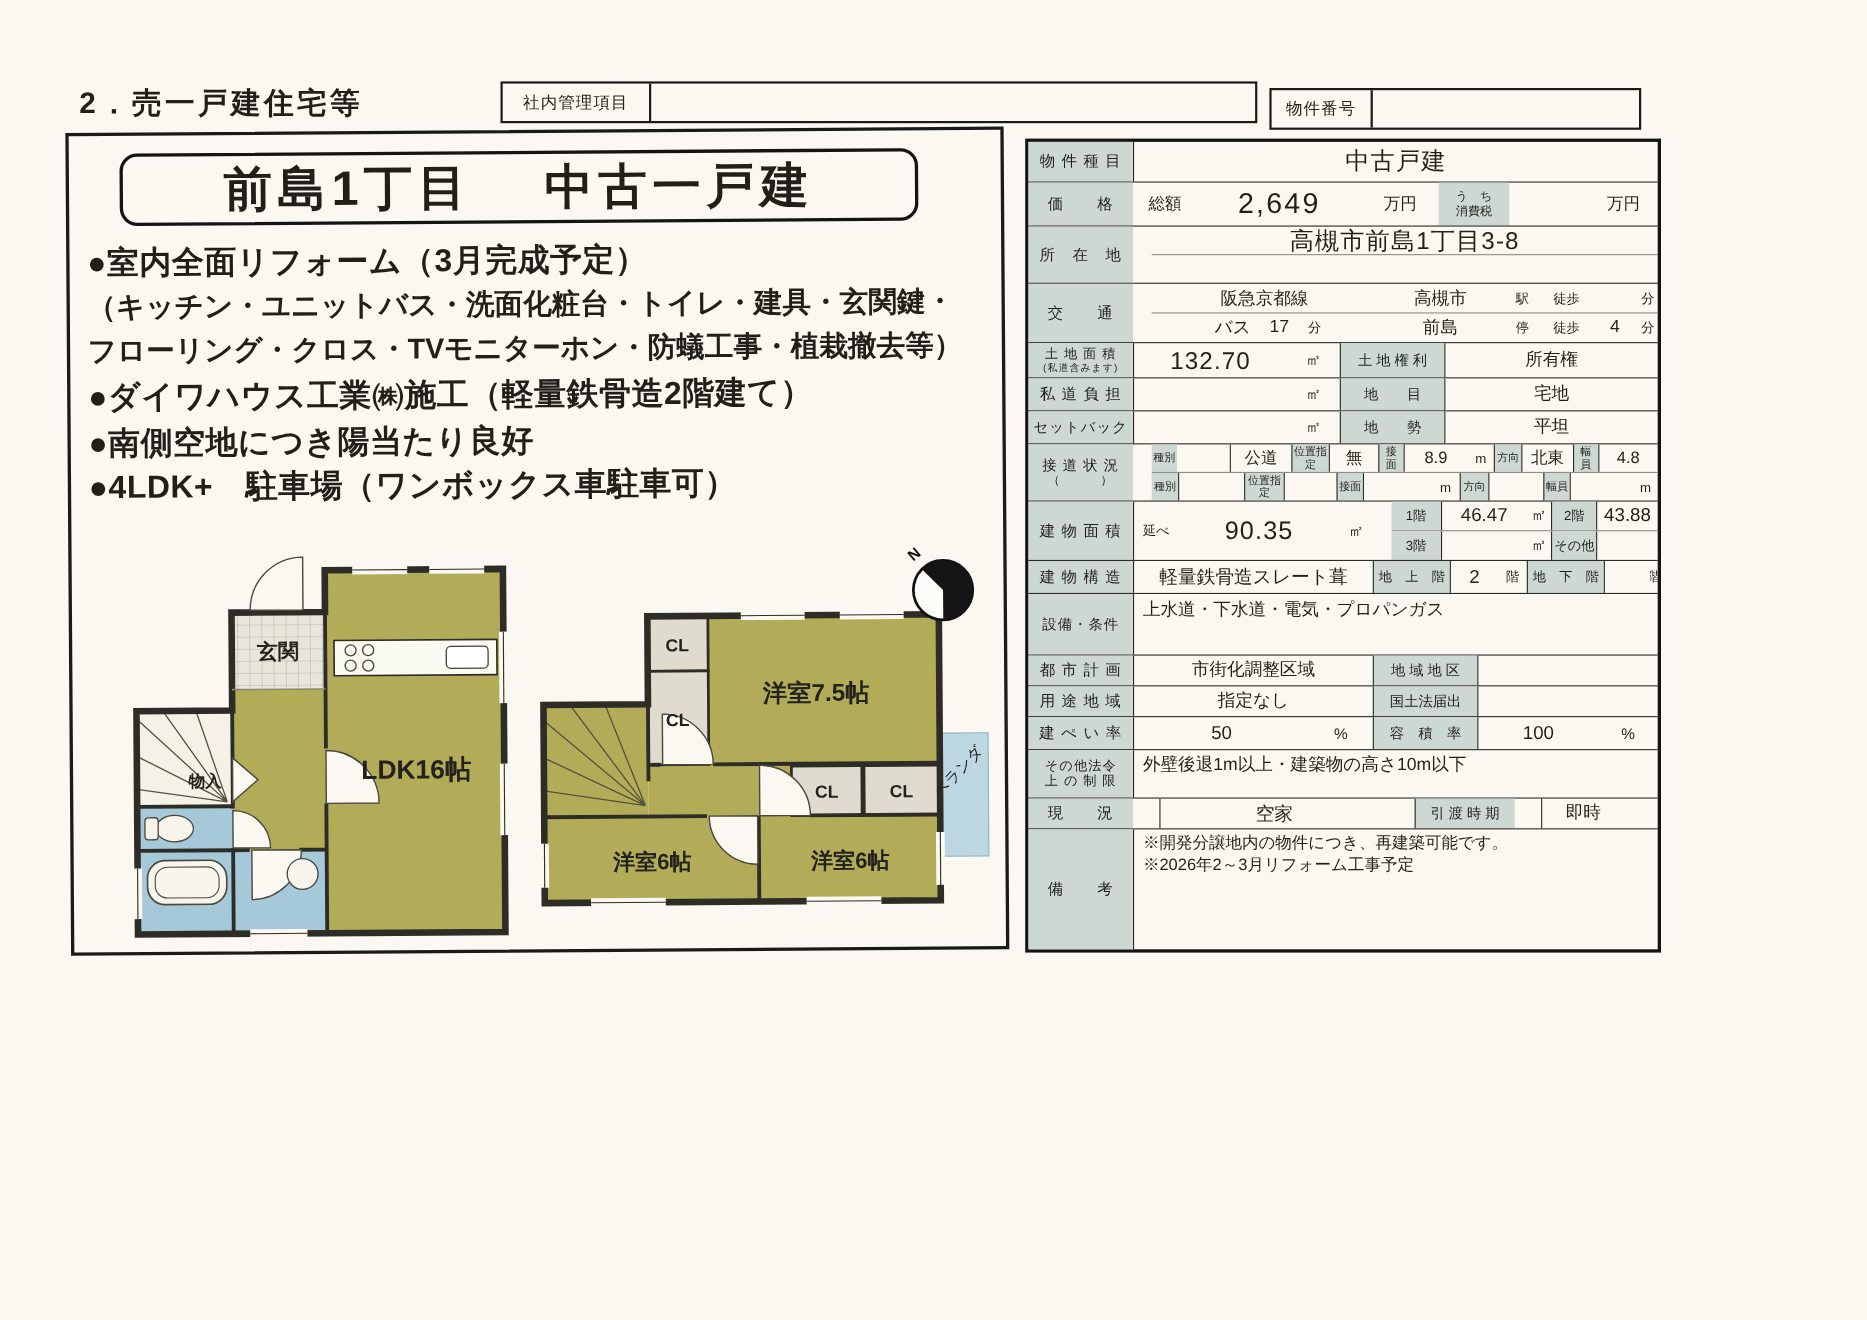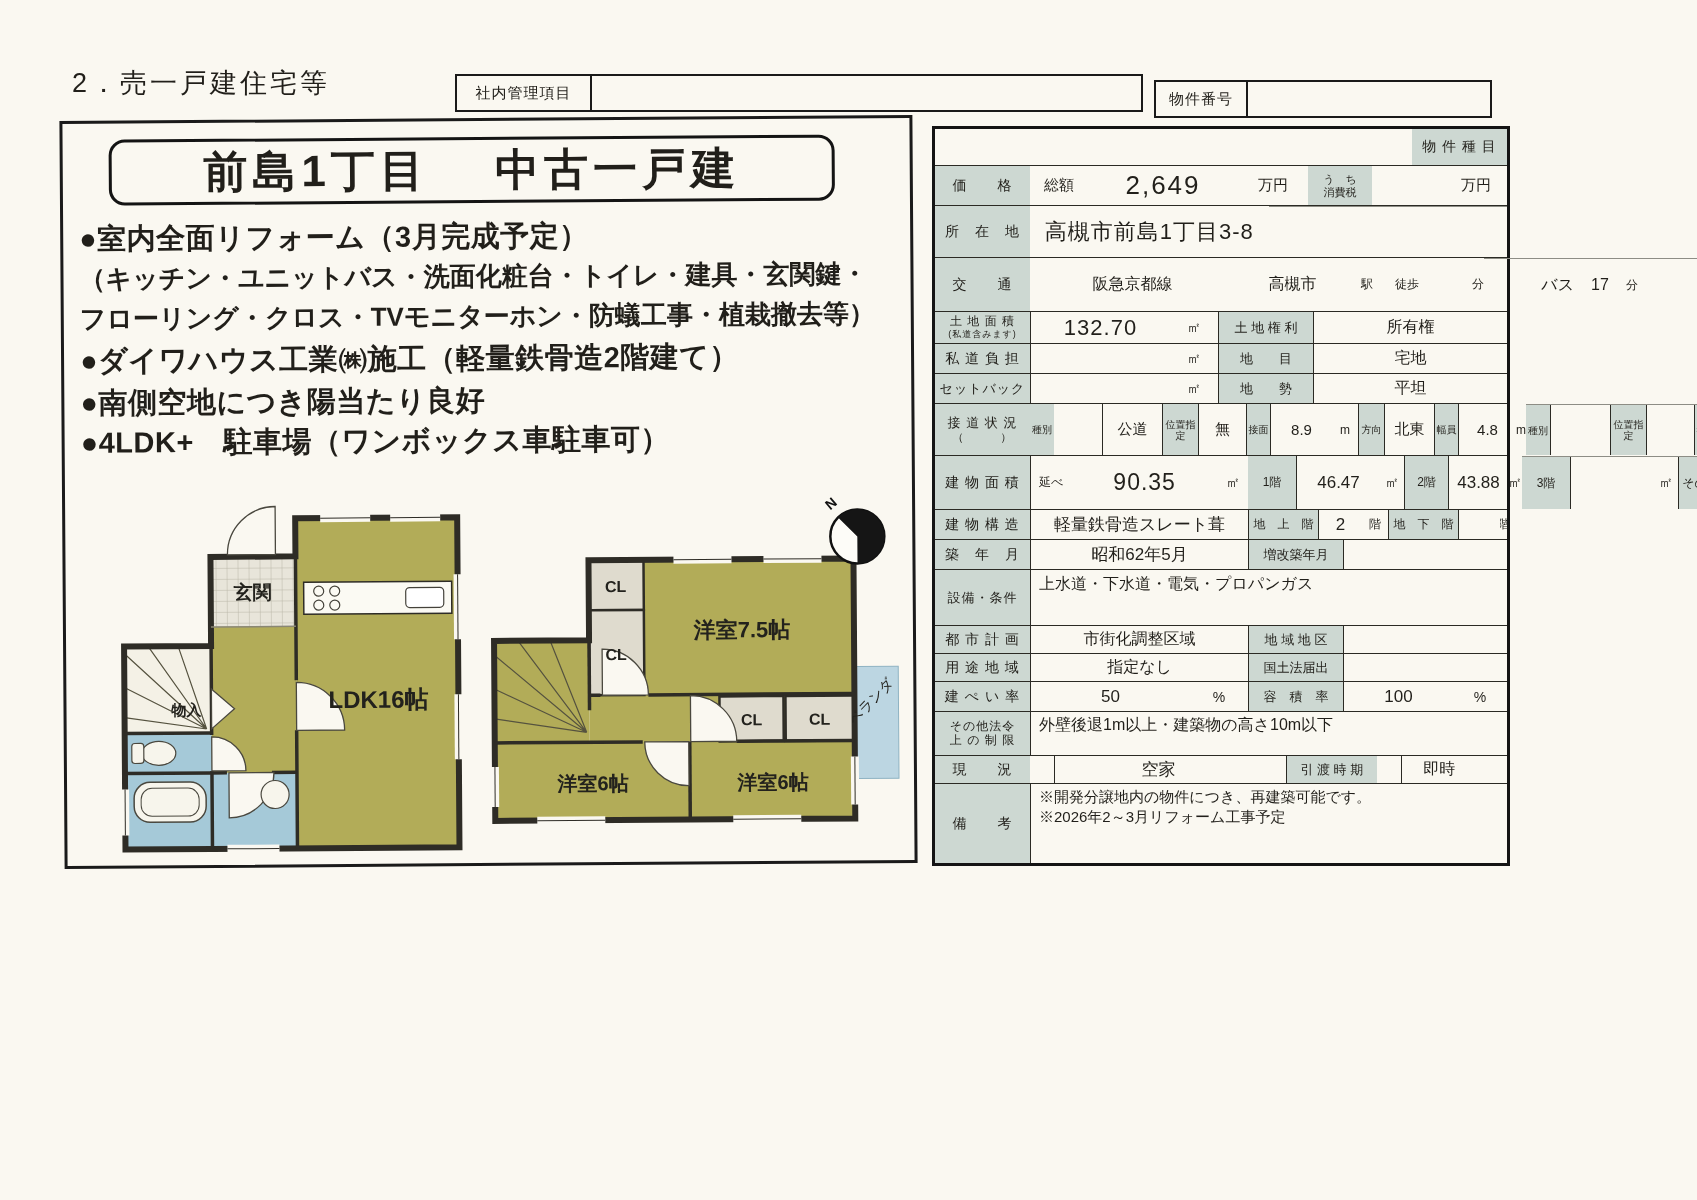--- a/index.html
+++ b/index.html
@@ -4,21 +4,21 @@
 <style>
   :root{
     --ink:#211f1a; --line:#2b2a24; --shade:#cdd8d2; --paper:#faf8f1;
     --olive:#b2ac58; --wet:#a5c9d8; --balcony:#bcd6e2; --gray:#dfdbce;
   }
   html,body{margin:0;padding:0;}
   body{background:#e8e6df;font-family:"Liberation Sans",sans-serif;color:var(--ink);}
   #sheet{position:relative;width:1697px;height:1200px;background:var(--paper);overflow:hidden;}
 
   
-  .heading{position:absolute;left:72px;top:65px;font-size:27px;font-weight:400;letter-spacing:3px;}
+  .heading{position:absolute;left:72px;top:76px;font-size:27px;font-weight:700;letter-spacing:3px;}
   .hbox{position:absolute;display:flex;border:2.5px solid #1a1a1a;background:var(--paper);box-sizing:border-box;}
   .hbox .hlab{display:flex;align-items:center;justify-content:center;font-size:15px;letter-spacing:1px;
     border-right:2px solid #1a1a1a;box-sizing:border-box;}
   .hbox .hval{flex:1;}
 
   
   #left-panel{position:absolute;left:62px;top:118px;width:853px;height:748px;border:3px solid #1a1a1a;
     background:var(--paper);transform:rotate(-0.4deg);box-sizing:border-box;}
   #title-banner{position:absolute;left:46px;top:16px;width:726px;height:66px;border:3.5px solid #141414;
     border-radius:16px;display:flex;align-items:center;justify-content:center;font-size:44px;font-weight:900;
@@ -33,21 +33,21 @@
   .row{display:flex;border-top:1.5px solid var(--line);box-sizing:border-box;flex:0 0 auto;}
   .row:first-child{border-top:none;}
   .c{display:flex;align-items:center;justify-content:center;box-sizing:border-box;
      border-left:1.5px solid var(--line);overflow:hidden;font-size:16px;}
   .c:first-child{border-left:none;}
   .nb{border-left:none;}
   .lab{background:var(--shade);font-size:14px;letter-spacing:1px;flex:0 0 95px;text-align:center;}
   .sh{background:var(--shade);}
   .sm{font-size:12px;}
   .tiny{font-size:10px;line-height:1.1;text-align:center;word-break:break-all;padding:1px;}
-  .stack{display:flex;flex-direction:row;flex:1;min-width:0;}
+  .stack{display:flex;flex-direction:column;flex:1;min-width:0;padding-left:17px;}
   .subrow{display:flex;flex:1;min-height:0;}
   .faint{border-top:1px solid #8d8d85;}
   .price{font-size:26px;letter-spacing:2px;}
   .big{font-size:22px;letter-spacing:1px;}
   .unit{font-size:14px;}
   .two-line{display:flex;flex-direction:column;justify-content:center;line-height:1.15;text-align:center;}
 </style>
 </head>
 <body>
 
@@ -201,20 +201,21 @@
       <circle cx="40" cy="42" r="27" fill="#fdfcf8" stroke="#111" stroke-width="2.5"></circle>
       <path d="M40 42 L20.9 22.9 A27 27 0 1 1 40 69 Z" fill="#151515"></path>
       <text x="13" y="16" font-size="14" font-weight="700" transform="rotate(-40 13 16)" fill="#111">N</text>
     </svg>
   </div>
 
   <div id="spec-table">
 
     <div class="row" style="height:36px;justify-content:flex-end;">
       <div class="c lab">物 件 種 目</div>
+      <div class="c big" style="flex:1;">中古戸建</div>
     </div>
 
     <div class="row" style="height:40px;">
       <div class="c lab">価　　格</div>
       <div class="c nb" style="width:58px;font-size:15px;">総額</div>
       <div class="c nb price" style="width:150px;">2,649</div>
       <div class="c nb" style="width:70px;font-size:15px;">万円</div>
       <div class="c nb sh two-line" style="width:64px;font-size:11px;">
         <span>う　ち</span>
         <span>消費税</span>
@@ -351,26 +352,20 @@
       <div class="c" style="width:218px;font-size:17px;">軽量鉄骨造スレート葺</div>
       <div class="c sh sm" style="width:70px;">地　上　階</div>
       <div class="c" style="width:44px;font-size:17px;">2</div>
       <div class="c nb sm" style="width:26px;">階</div>
       <div class="c sh sm" style="width:70px;">地　下　階</div>
       <div class="c" style="width:42px;"></div>
       <div class="c nb sm" style="flex:1;">階</div>
     </div>
 
 
-    <div class="row" style="height:30px;">
-      <div class="c lab">築　年　月</div>
-      <div class="c" style="width:218px;font-size:17px;">昭和62年5月</div>
-      <div class="c sh" style="width:95px;font-size:13px;">増改築年月</div>
-      <div class="c" style="flex:1;"></div>
-    </div>
 
     <div class="row" style="height:56px;">
       <div class="c lab" style="font-size:13px;">設備・条件</div>
       <div class="c" style="flex:1;justify-content:flex-start;align-items:flex-start;padding:4px 8px;font-size:16px;">上水道・下水道・電気・プロパンガス</div>
     </div>
 
     <div class="row" style="height:28px;">
       <div class="c lab">都 市 計 画</div>
       <div class="c" style="width:218px;font-size:16px;">市街化調整区域</div>
       <div class="c sh" style="width:95px;font-size:13px;">地 域 地 区</div>

